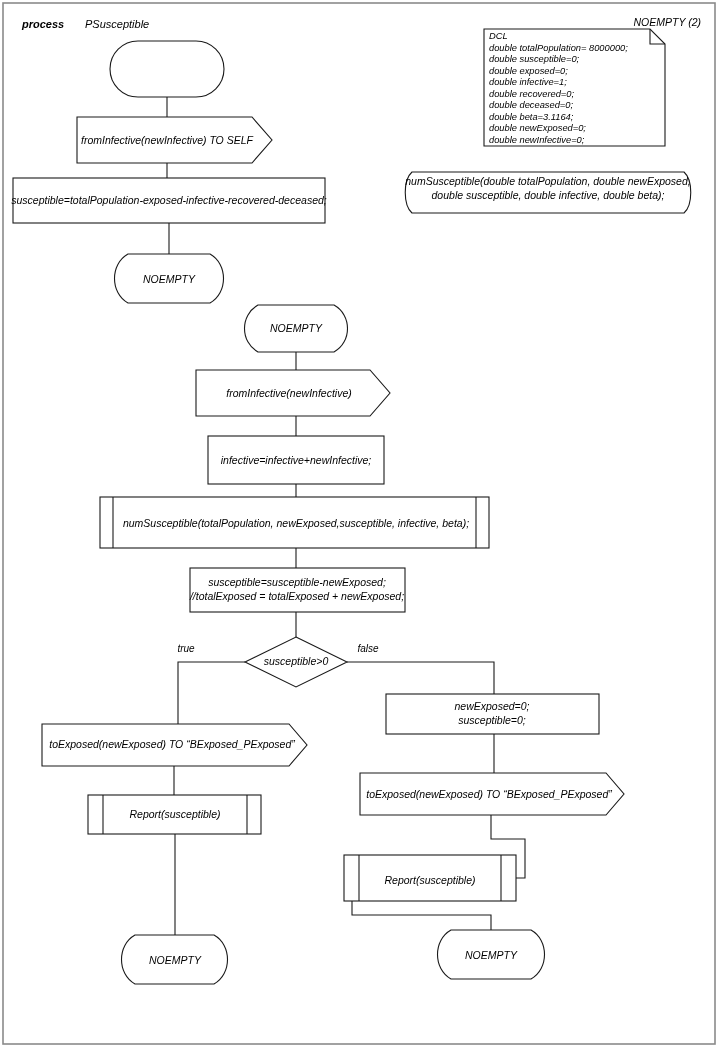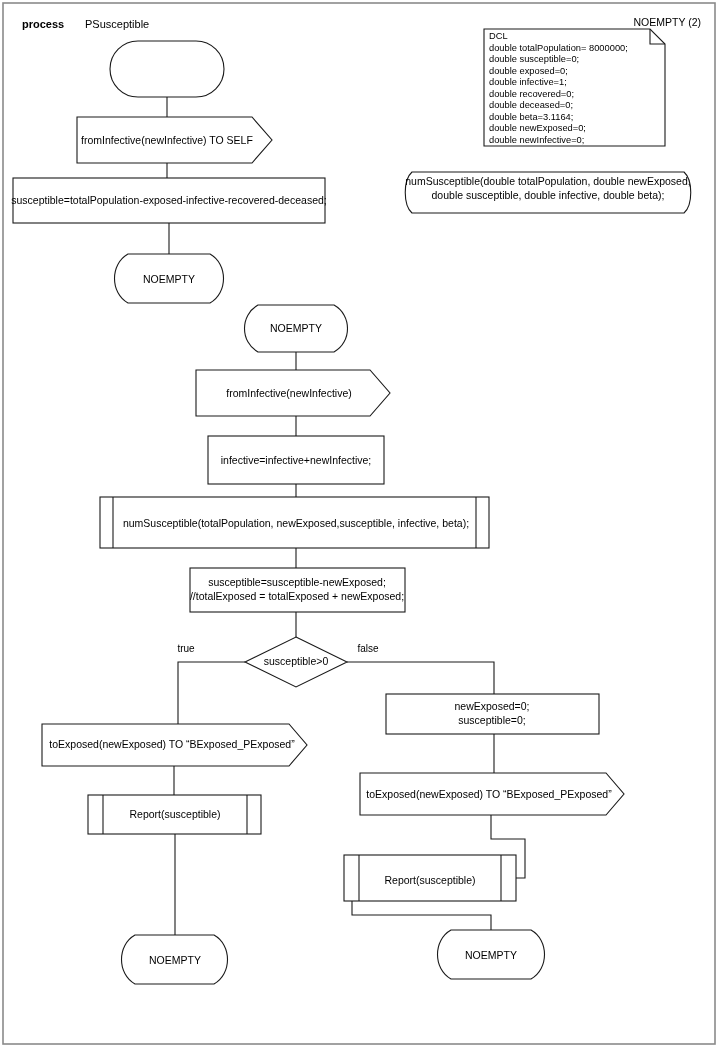--- a/index.html
+++ b/index.html
@@ -10,20 +10,21 @@
   body {
     width: 718px;
     height: 1047px;
     font-family: "Liberation Sans", sans-serif;
     overflow: hidden;
   }
   #diagram-root {
     position: relative;
     width: 718px;
     height: 1047px;
+    font-style: italic;
   }
   svg#sdl-canvas {
     display: block;
     width: 718px;
     height: 1047px;
   }
   .shape-stroke-dark {
     fill: #ffffff;
     stroke: #1a1a1a;
     stroke-width: 1.1;

